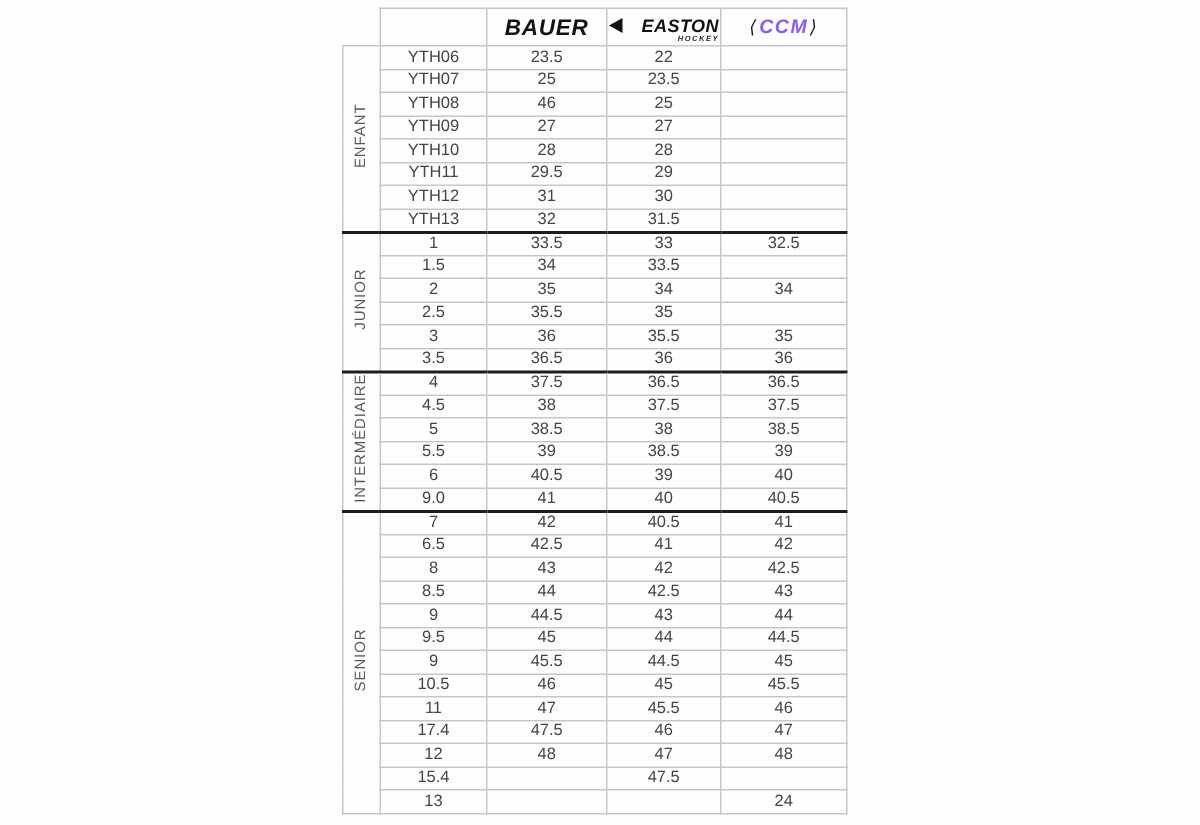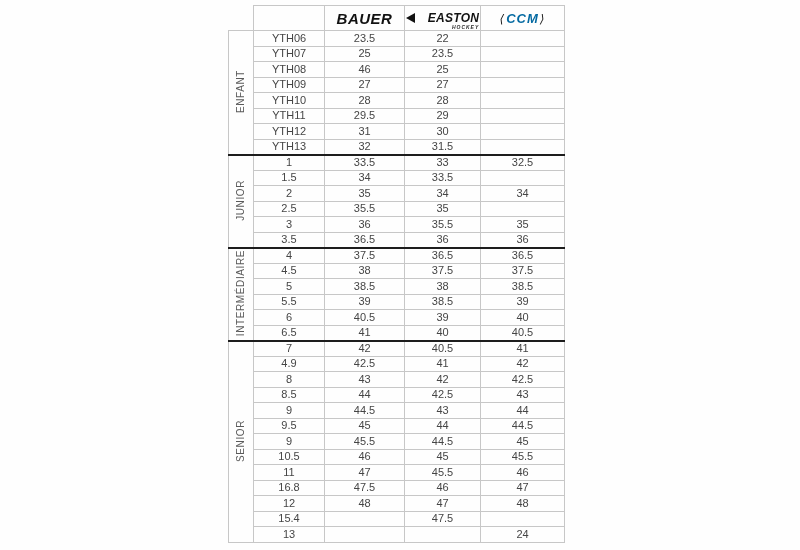--- a/index.html
+++ b/index.html
@@ -92,21 +92,21 @@
     font-weight: 700;
     font-style: italic;
     letter-spacing: 1px;
     color: #2a2a2a;
   }
   .ccm-logo {
     font-weight: 800;
     font-style: italic;
     font-size: 13px;
     letter-spacing: 1px;
-    color: #0369a1;
+    color: #8b5cf6;
     position: relative;
   }
   .ccm-logo::before { content: "⟨"; font-weight: 400; font-size: 12px; margin-right: 1px; color:#1a1a1a; }
   .ccm-logo::after  { content: "⟩"; font-weight: 400; font-size: 12px; margin-left: 1px; color:#1a1a1a; }
 </style>
 </head>
 <body>
 
 <div class="page">
   <table class="size-table">
@@ -248,34 +248,34 @@
           <td>38.5</td>
           <td>39</td>
         </tr>
         <tr>
           <td>6</td>
           <td>40.5</td>
           <td>39</td>
           <td>40</td>
         </tr>
         <tr>
-          <td>6.5</td>
+          <td>9.0</td>
           <td>41</td>
           <td>40</td>
           <td>40.5</td>
         </tr>
         <tr class="section-start">
           <td class="cat-cell" rowspan="13"><span class="vert">SENIOR</span></td>
           <td>7</td>
           <td>42</td>
           <td>40.5</td>
           <td>41</td>
         </tr>
         <tr>
-          <td>4.9</td>
+          <td>6.5</td>
           <td>42.5</td>
           <td>41</td>
           <td>42</td>
         </tr>
         <tr>
           <td>8</td>
           <td>43</td>
           <td>42</td>
           <td>42.5</td>
         </tr>
@@ -309,21 +309,21 @@
           <td>45</td>
           <td>45.5</td>
         </tr>
         <tr>
           <td>11</td>
           <td>47</td>
           <td>45.5</td>
           <td>46</td>
         </tr>
         <tr>
-          <td>16.8</td>
+          <td>17.4</td>
           <td>47.5</td>
           <td>46</td>
           <td>47</td>
         </tr>
         <tr>
           <td>12</td>
           <td>48</td>
           <td>47</td>
           <td>48</td>
         </tr>

